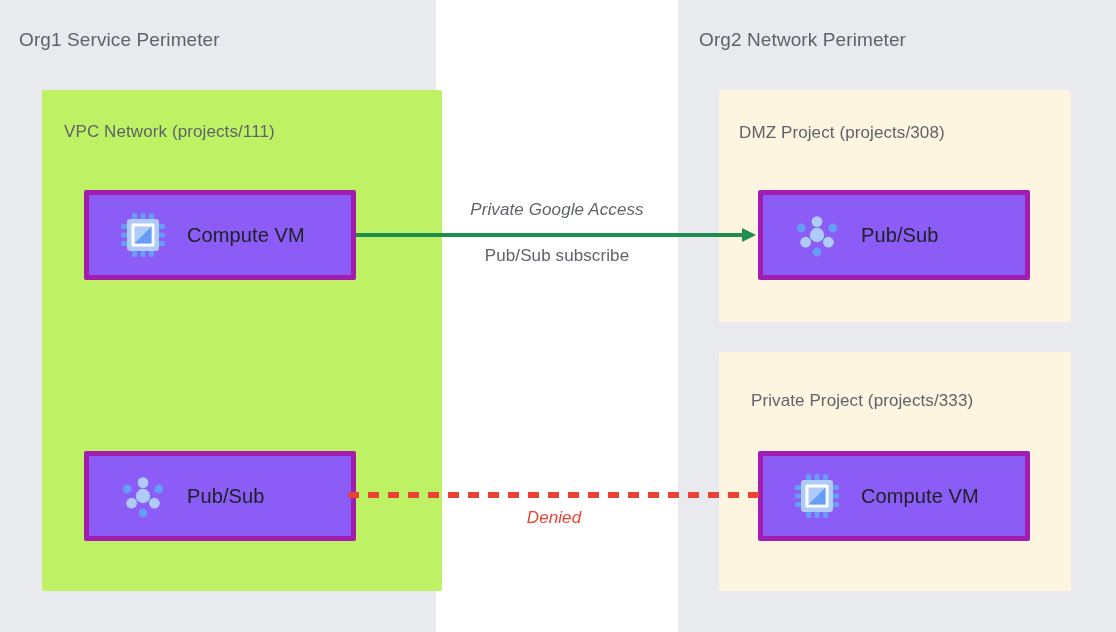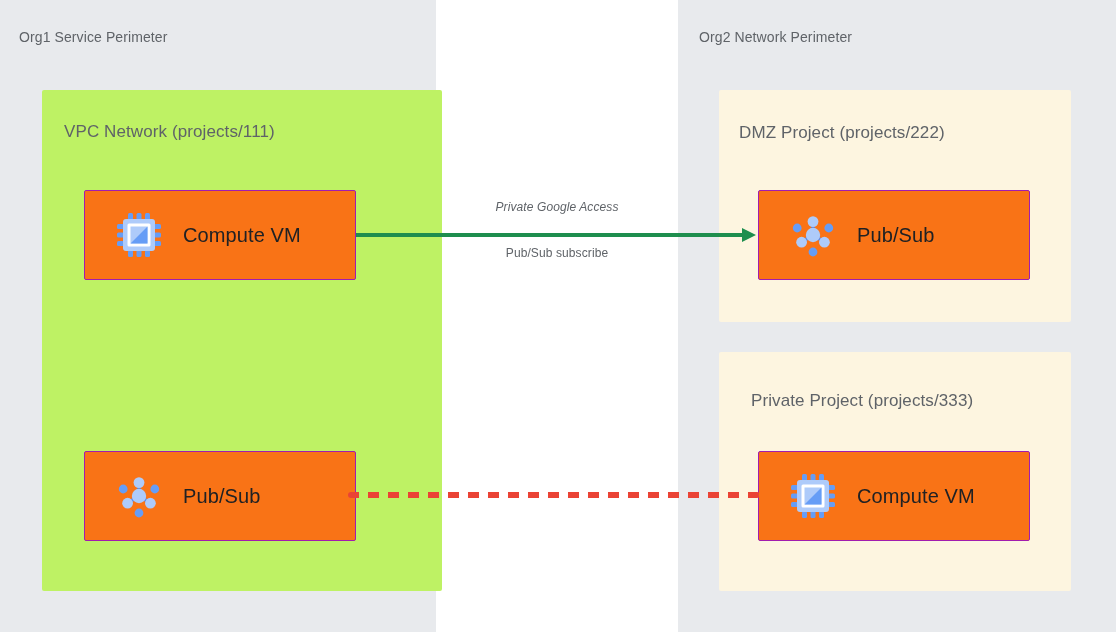--- a/index.html
+++ b/index.html
@@ -26,21 +26,21 @@
     background: #e8eaed;
     top: 0;
     height: 632px;
   }
   #perimeter-org1 { left: 0;    width: 436px; }
   #perimeter-org2 { left: 678px; width: 438px; }
 
   .perimeter-title {
     position: absolute;
     top: 29px;
-    font-size: 14px;
+    font-size: 19px;
     color: #5f6368;
     letter-spacing: 0.1px;
     white-space: nowrap;
   }
   #perimeter-org1 .perimeter-title { left: 19px; }
   #perimeter-org2 .perimeter-title { left: 21px; }
 
   
   .project-panel {
     position: absolute;
@@ -77,22 +77,22 @@
     top: 352px;
     width: 352px;
     height: 239px;
     background: #fdf5e0;
   }
   #panel-private .project-title { left: 32px; top: 39px; }
 
   
   .resource-card {
     position: absolute;
-    background: #f97316;
-    border: 1px solid #a21caf;
+    background: #8b5cf6;
+    border: 5px solid #a21caf;
     border-radius: 2px;
     display: flex;
     align-items: center;
     box-sizing: border-box;
   }
   .resource-icon {
     flex: 0 0 auto;
     width: 52px;
     height: 52px;
     margin-left: 28px;
@@ -133,21 +133,21 @@
       rgba(255,255,255,0) 11px, rgba(255,255,255,0) 20px
     );
     border-radius: 3px;
   }
 
   
   .edge-label {
     position: absolute;
     text-align: center;
     white-space: nowrap;
-    font-size: 12px;
+    font-size: 17px;
     letter-spacing: 0.1px;
   }
   #label-private-google-access {
     left: 356px;
     width: 402px;
     top: 200px;
     color: #5f6368;
     font-style: italic;
   }
   #label-pubsub-subscribe {
@@ -175,21 +175,21 @@
 
   <div class="project-panel" id="panel-vpc">
     <div class="project-title">VPC Network (projects/111)</div>
   </div>
 
   <div class="perimeter" id="perimeter-org2">
     <div class="perimeter-title">Org2 Network Perimeter</div>
   </div>
 
   <div class="project-panel" id="panel-dmz">
-    <div class="project-title">DMZ Project (projects/222)</div>
+    <div class="project-title">DMZ Project (projects/308)</div>
   </div>
 
   <div class="project-panel" id="panel-private">
     <div class="project-title">Private Project (projects/333)</div>
   </div>
 
   <div class="resource-card" id="card-vm-left">
     <span class="resource-icon">
       <svg viewBox="0 0 52 52" width="52" height="52" aria-hidden="true">
 
@@ -289,14 +289,15 @@
       <path d="M386 1 L400 8 L386 15 Z" fill="#1e8e4e"></path>
     </svg>
   </div>
 
   <div class="edge-label" id="label-private-google-access">Private Google Access</div>
 
   <div class="edge-label" id="label-pubsub-subscribe">Pub/Sub subscribe</div>
 
   <div id="connector-denied"></div>
 
+  <div class="edge-label" id="label-denied">Denied</div>
 
 </div>
 
 </body></html>

